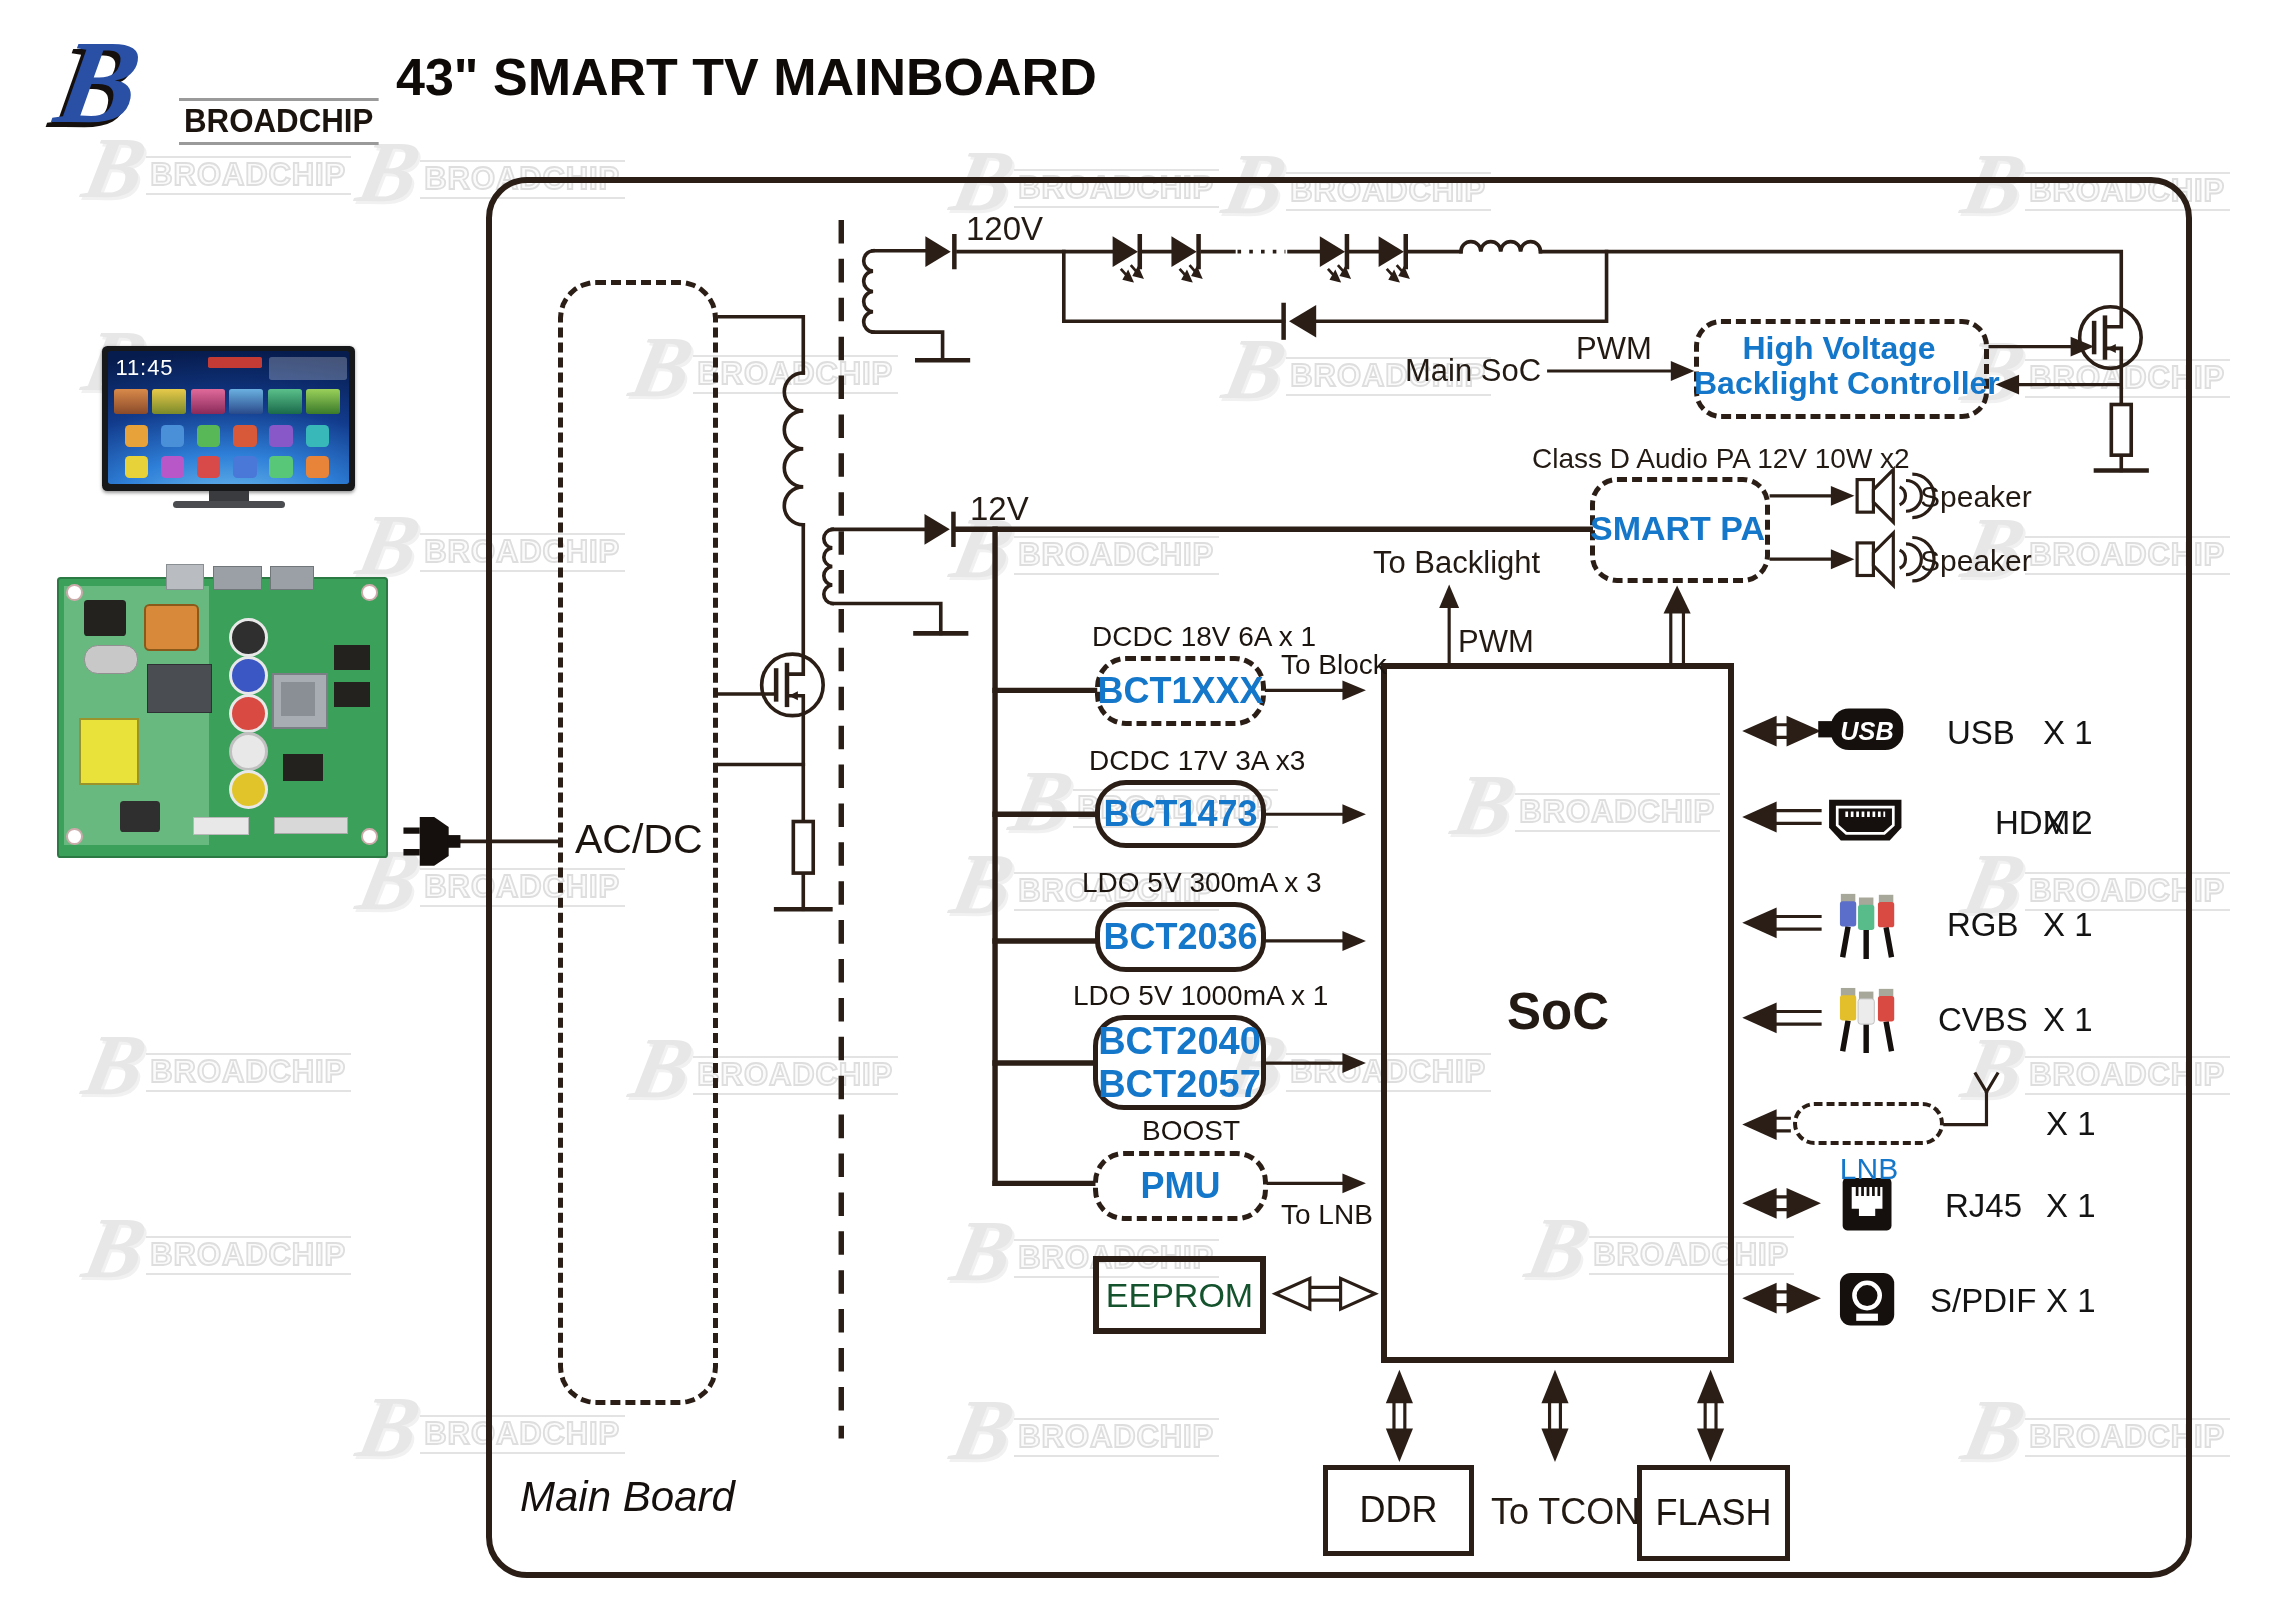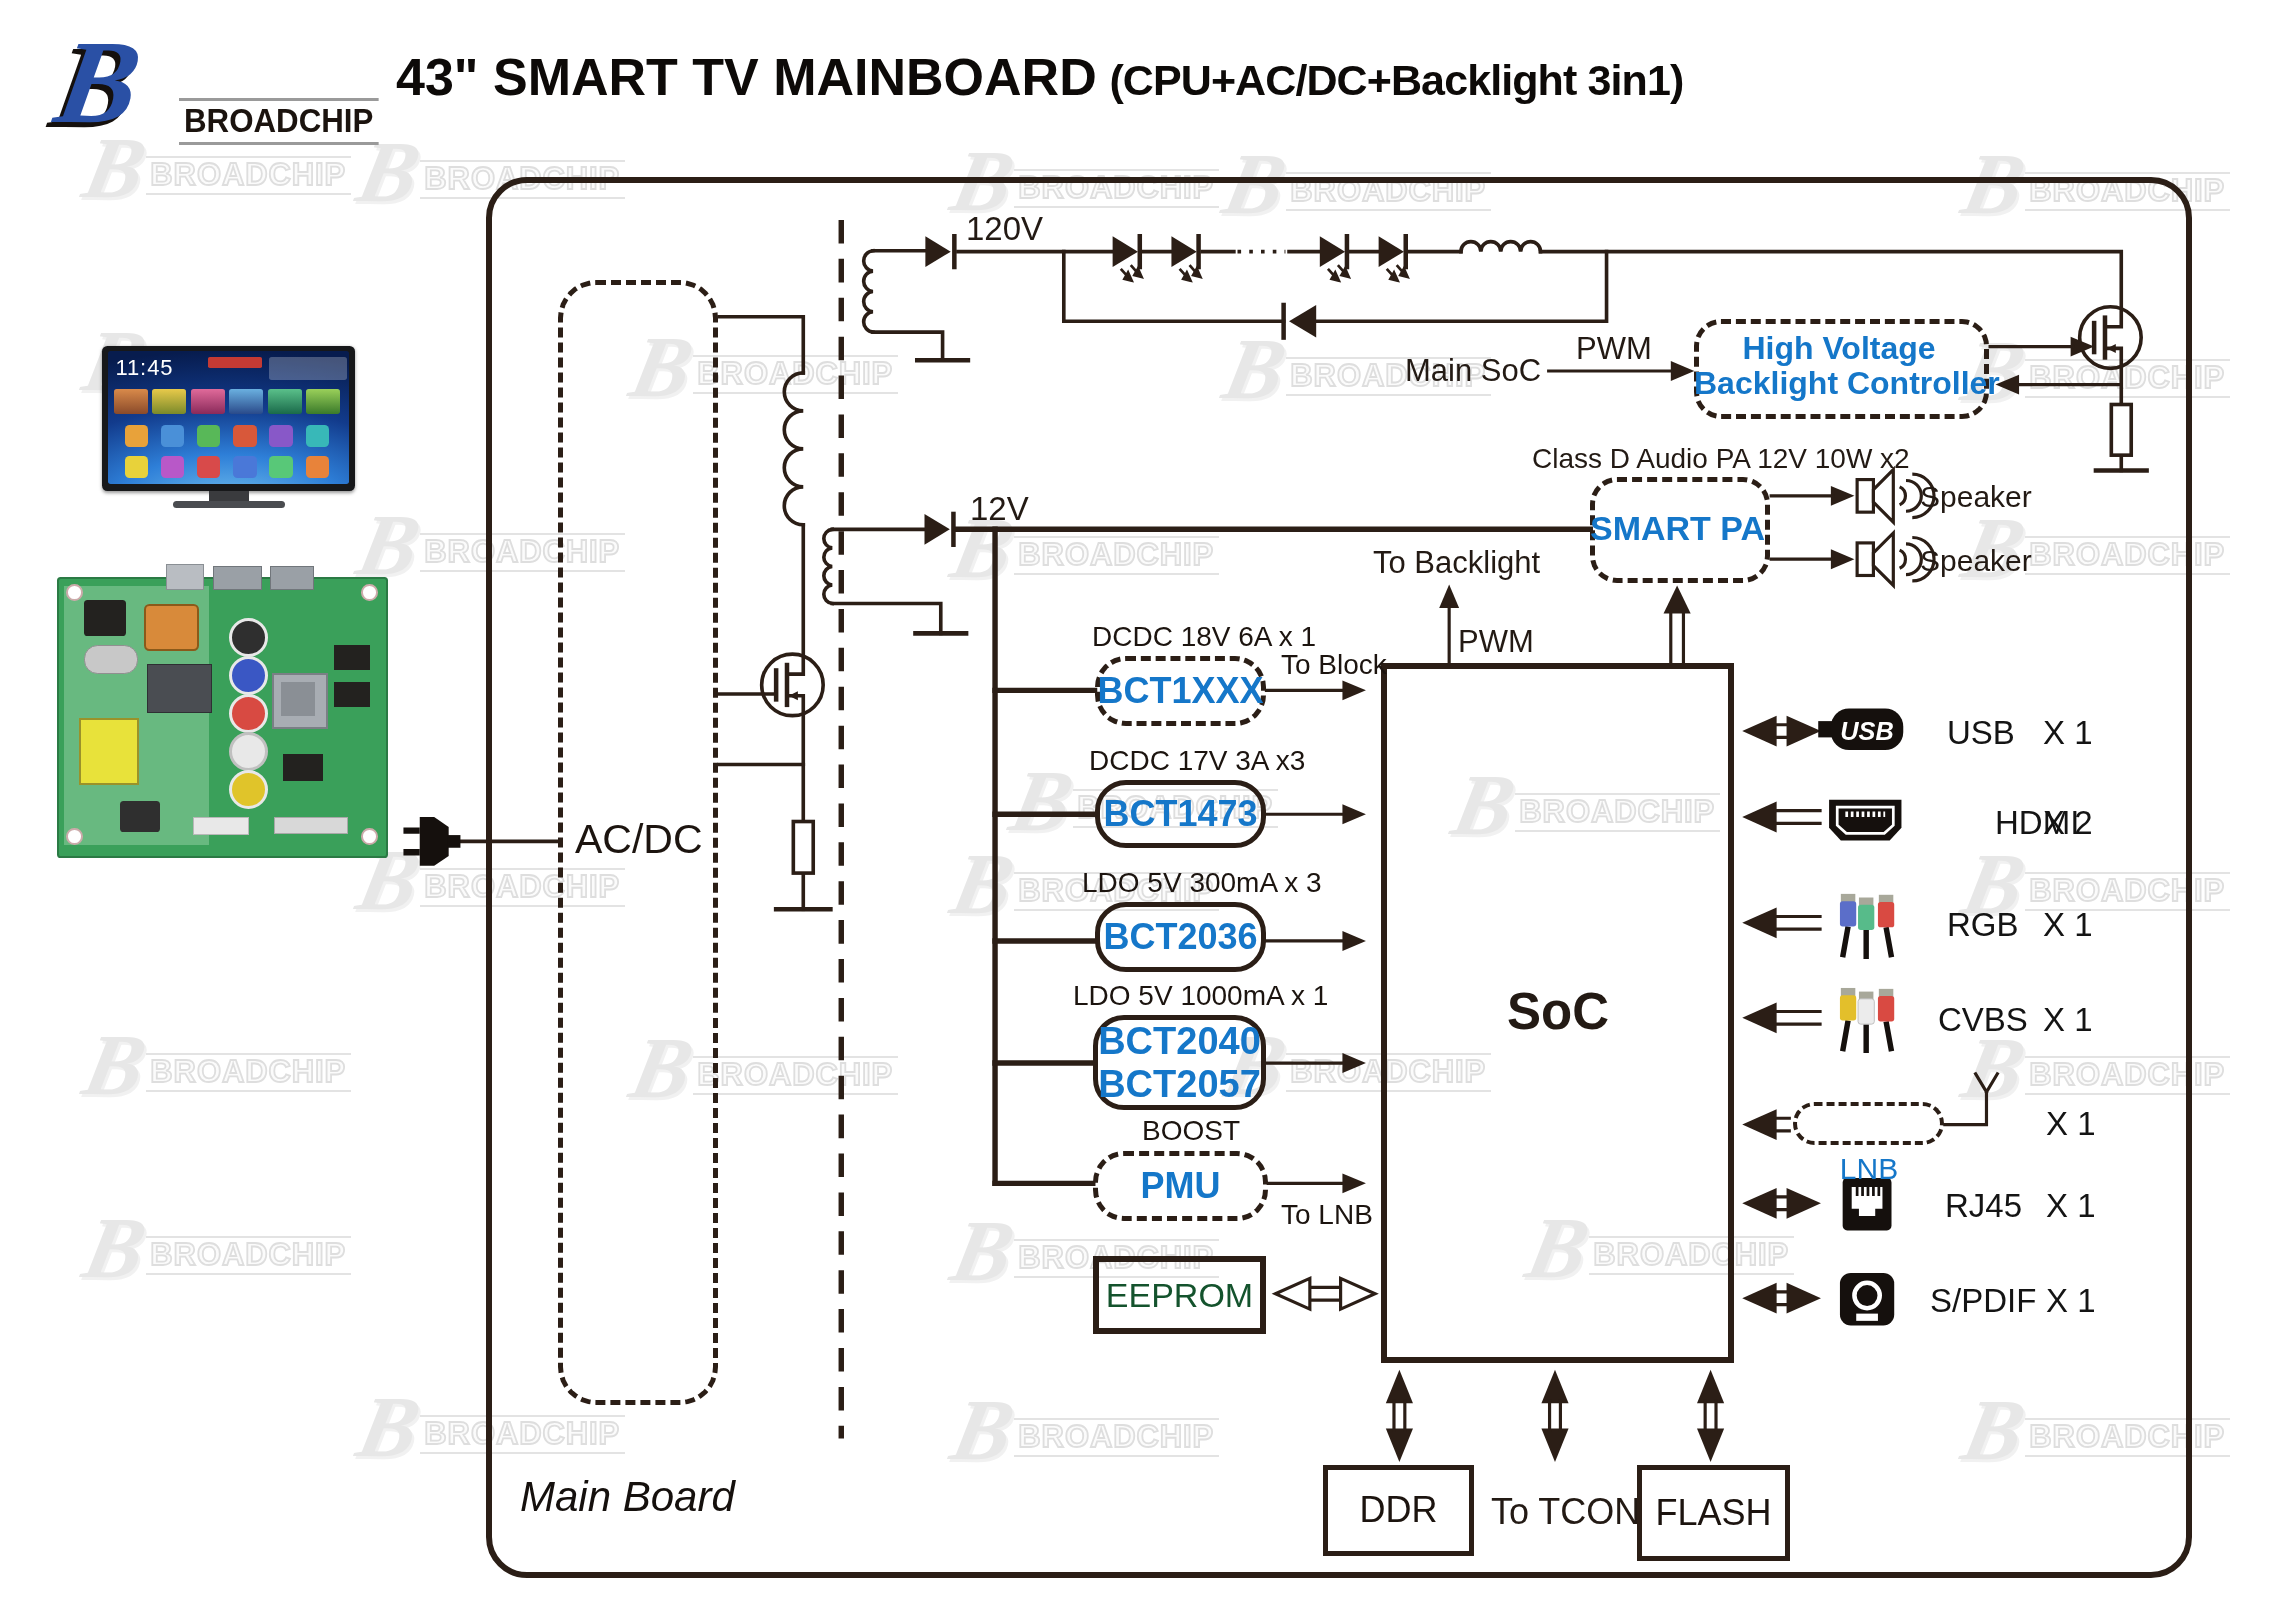--- a/index.html
+++ b/index.html
@@ -364,21 +364,20 @@
       <rect x="2052" y="1452" width="24" height="8" fill="#fff"></rect>
     </g>
   </svg>
 
   <div class="abs" style="left:43px;top:18px;width:335px;height:145px;">
     <span class="logoB abs" style="left:16.3px;top:5.4px;">B</span>
     <div class="wordmark abs" style="left:136px;top:80px;">BROADCHIP</div>
   </div>
   <div class="abs titlebar" style="left:396px;top:47px;">
     <span class="t1">43" SMART TV MAINBOARD</span>
-    <span class="t2">(CPU+AC/DC+Backlight 3in1)</span>
   </div>
 
   <div class="abs" style="left:102px;top:346px;width:253px;height:165px;">
     <div class="abs" style="left:0;top:0;width:253px;height:145px;background:#17181a;border-radius:5.4px;box-shadow:0 1.8px 3.6px rgba(0,0,0,.4);"></div>
     <div class="abs" style="left:6.3px;top:5.4px;width:241px;height:133px;border-radius:2.7px;overflow:hidden;
          background:radial-gradient(140% 120% at 50% 120%, #79c7f0 0%, #2e7fd8 35%, #123b8c 65%, #071c4e 100%);">
       <div class="abs" style="left:7.2px;top:3.6px;color:#fff;font-size:22px;font-weight:400;letter-spacing:0.9px;">11:45</div>
       <div class="abs" style="left:100px;top:5.4px;width:54px;height:11px;background:#c43a34;border-radius:1.8px;"></div>
       <div class="abs" style="left:161px;top:5.4px;width:78px;height:23.5px;background:rgba(255,255,255,.25);border-radius:2.7px;"></div>
       <div class="abs" style="left:5.4px;top:38px;display:flex;gap:4.5px;">

